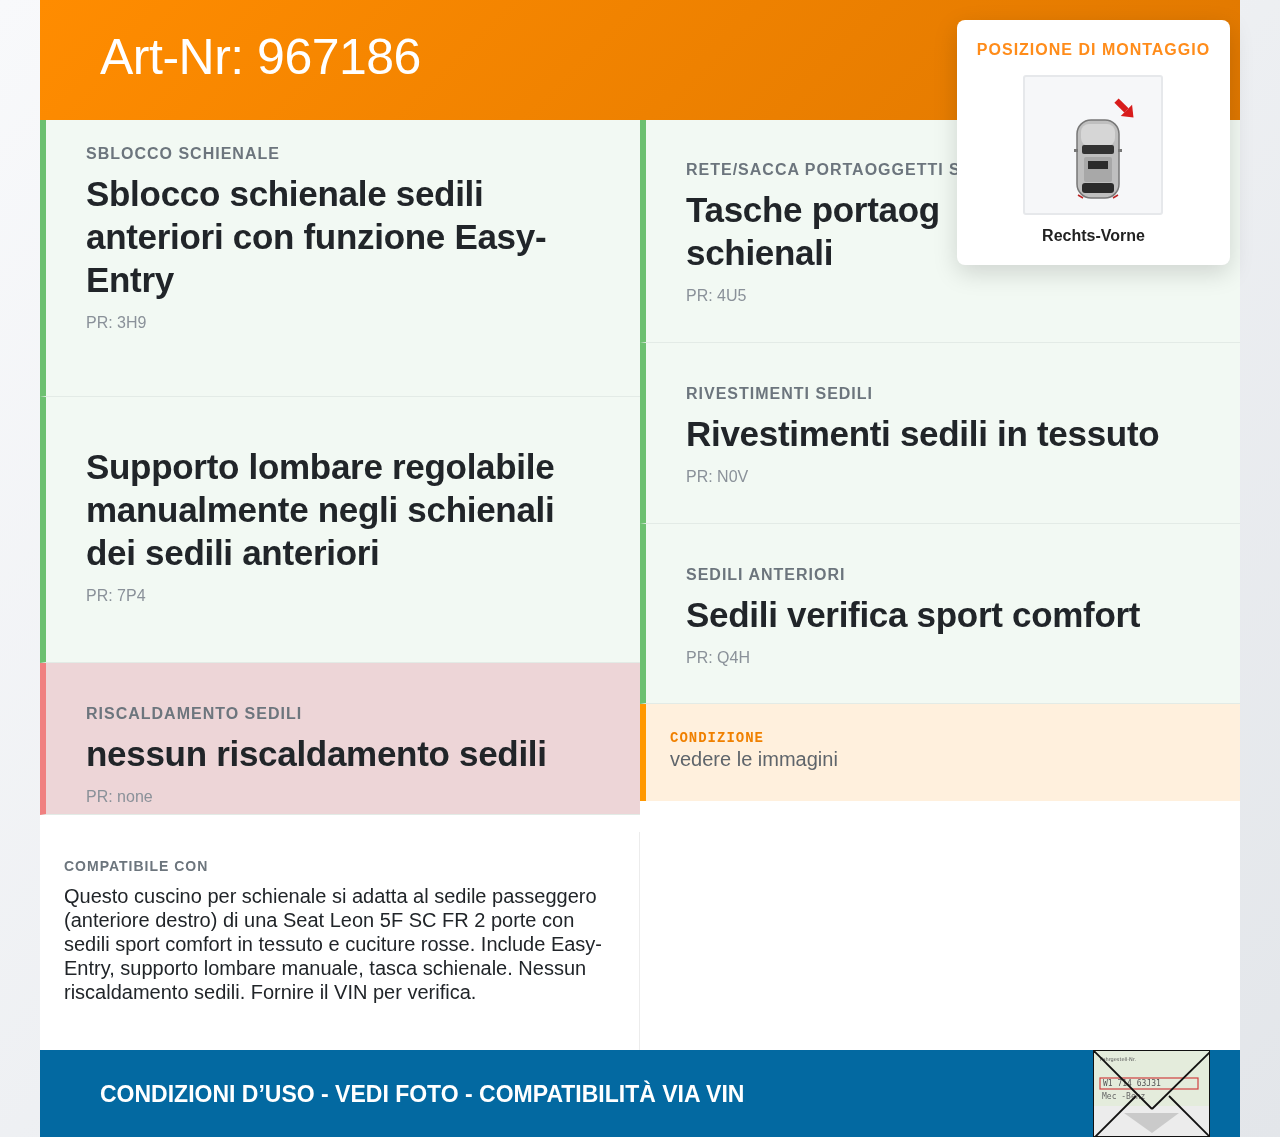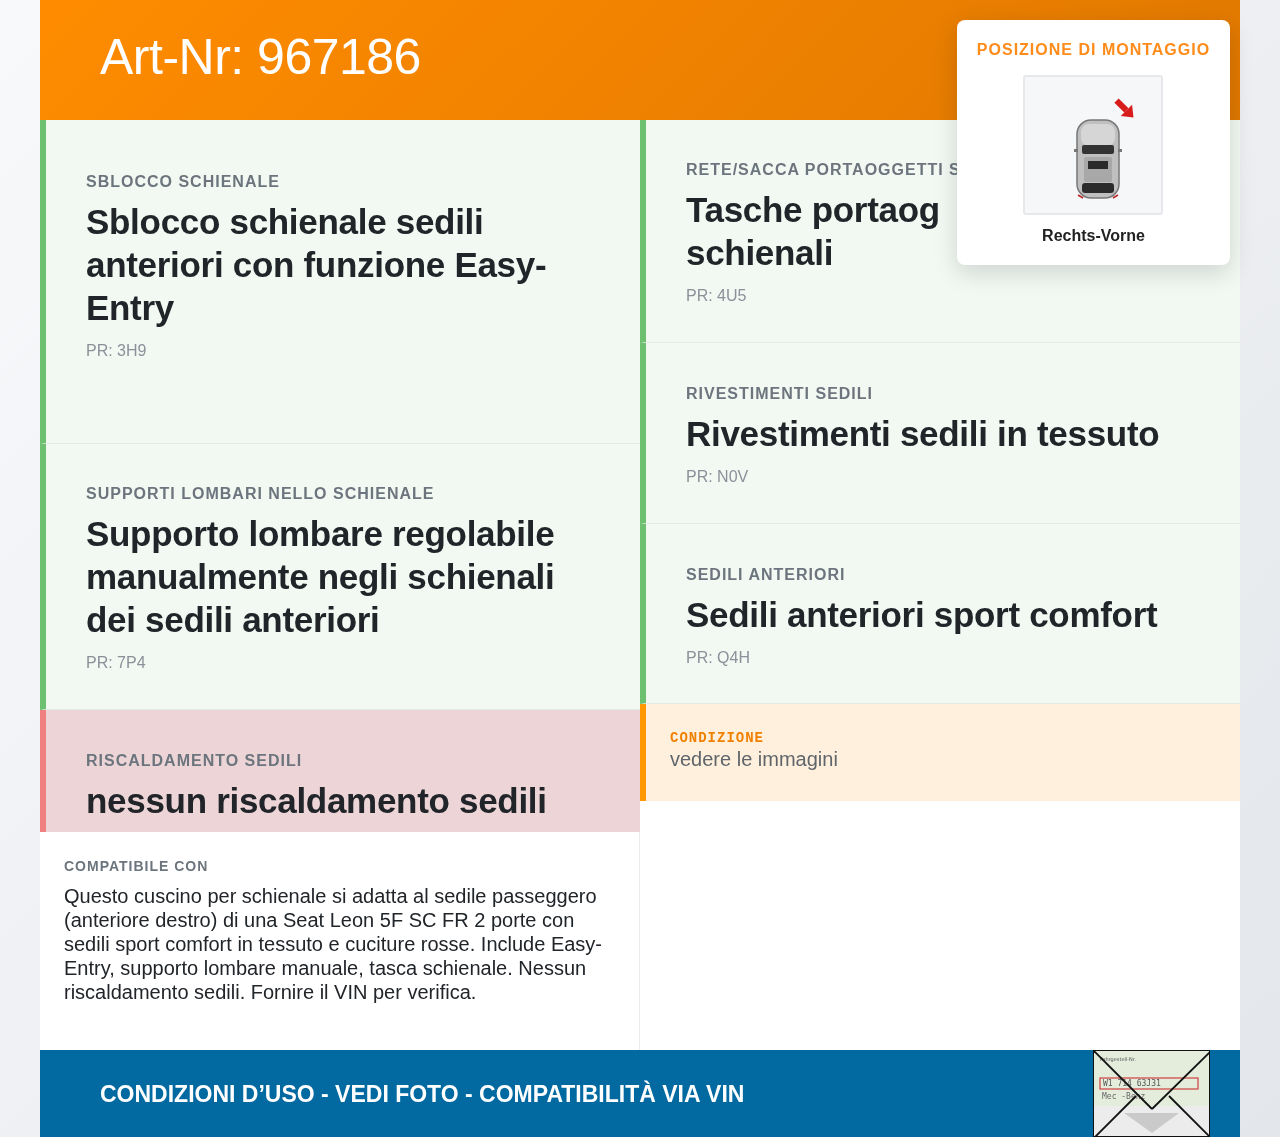--- a/index.html
+++ b/index.html
@@ -103,27 +103,26 @@
 <body>
 
 <div class="page">
 
   <div class="header">
     <div class="header-title">Art-Nr: 967186</div>
   </div>
 
   <div class="grid">
     <div class="col col-left">
-      <div class="card" style="height:324px; padding-top:52px;">
+      <div class="card" style="height:277px; padding-top:24px;">
         <div class="card-label">SBLOCCO SCHIENALE</div>
         <div class="card-title">Sblocco schienale sedili anteriori con funzione Easy-Entry</div>
         <div class="card-pr">PR: 3H9</div>
       </div>
       <div class="card" style="height:266px; padding-top:40px;">
-        <div class="card-label">SUPPORTI LOMBARI NELLO SCHIENALE</div>
         <div class="card-title">Supporto lombare regolabile manualmente negli schienali dei sedili anteriori</div>
         <div class="card-pr">PR: 7P4</div>
       </div>
       <div class="card red" style="height:152px; padding-top:41px;">
         <div class="card-label">RISCALDAMENTO SEDILI</div>
         <div class="card-title">nessun riscaldamento sedili</div>
         <div class="card-pr">PR: none</div>
       </div>
     </div>
 
@@ -133,21 +132,21 @@
         <div class="card-title" style="width:270px;">Tasche portaog schienali</div>
         <div class="card-pr">PR: 4U5</div>
       </div>
       <div class="card" style="height:181px; padding-top:41px;">
         <div class="card-label">RIVESTIMENTI SEDILI</div>
         <div class="card-title">Rivestimenti sedili in tessuto</div>
         <div class="card-pr">PR: N0V</div>
       </div>
       <div class="card" style="height:180px; padding-top:41px;">
         <div class="card-label">SEDILI ANTERIORI</div>
-        <div class="card-title">Sedili anteriori sport comfort</div>
+        <div class="card-title">Sedili verifica sport comfort</div>
         <div class="card-pr">PR: Q4H</div>
       </div>
       <div class="cond">
         <div class="cond-label">CONDIZIONE</div>
         <div class="cond-value">vedere le immagini</div>
       </div>
     </div>
   </div>
 
   <div class="compat">

